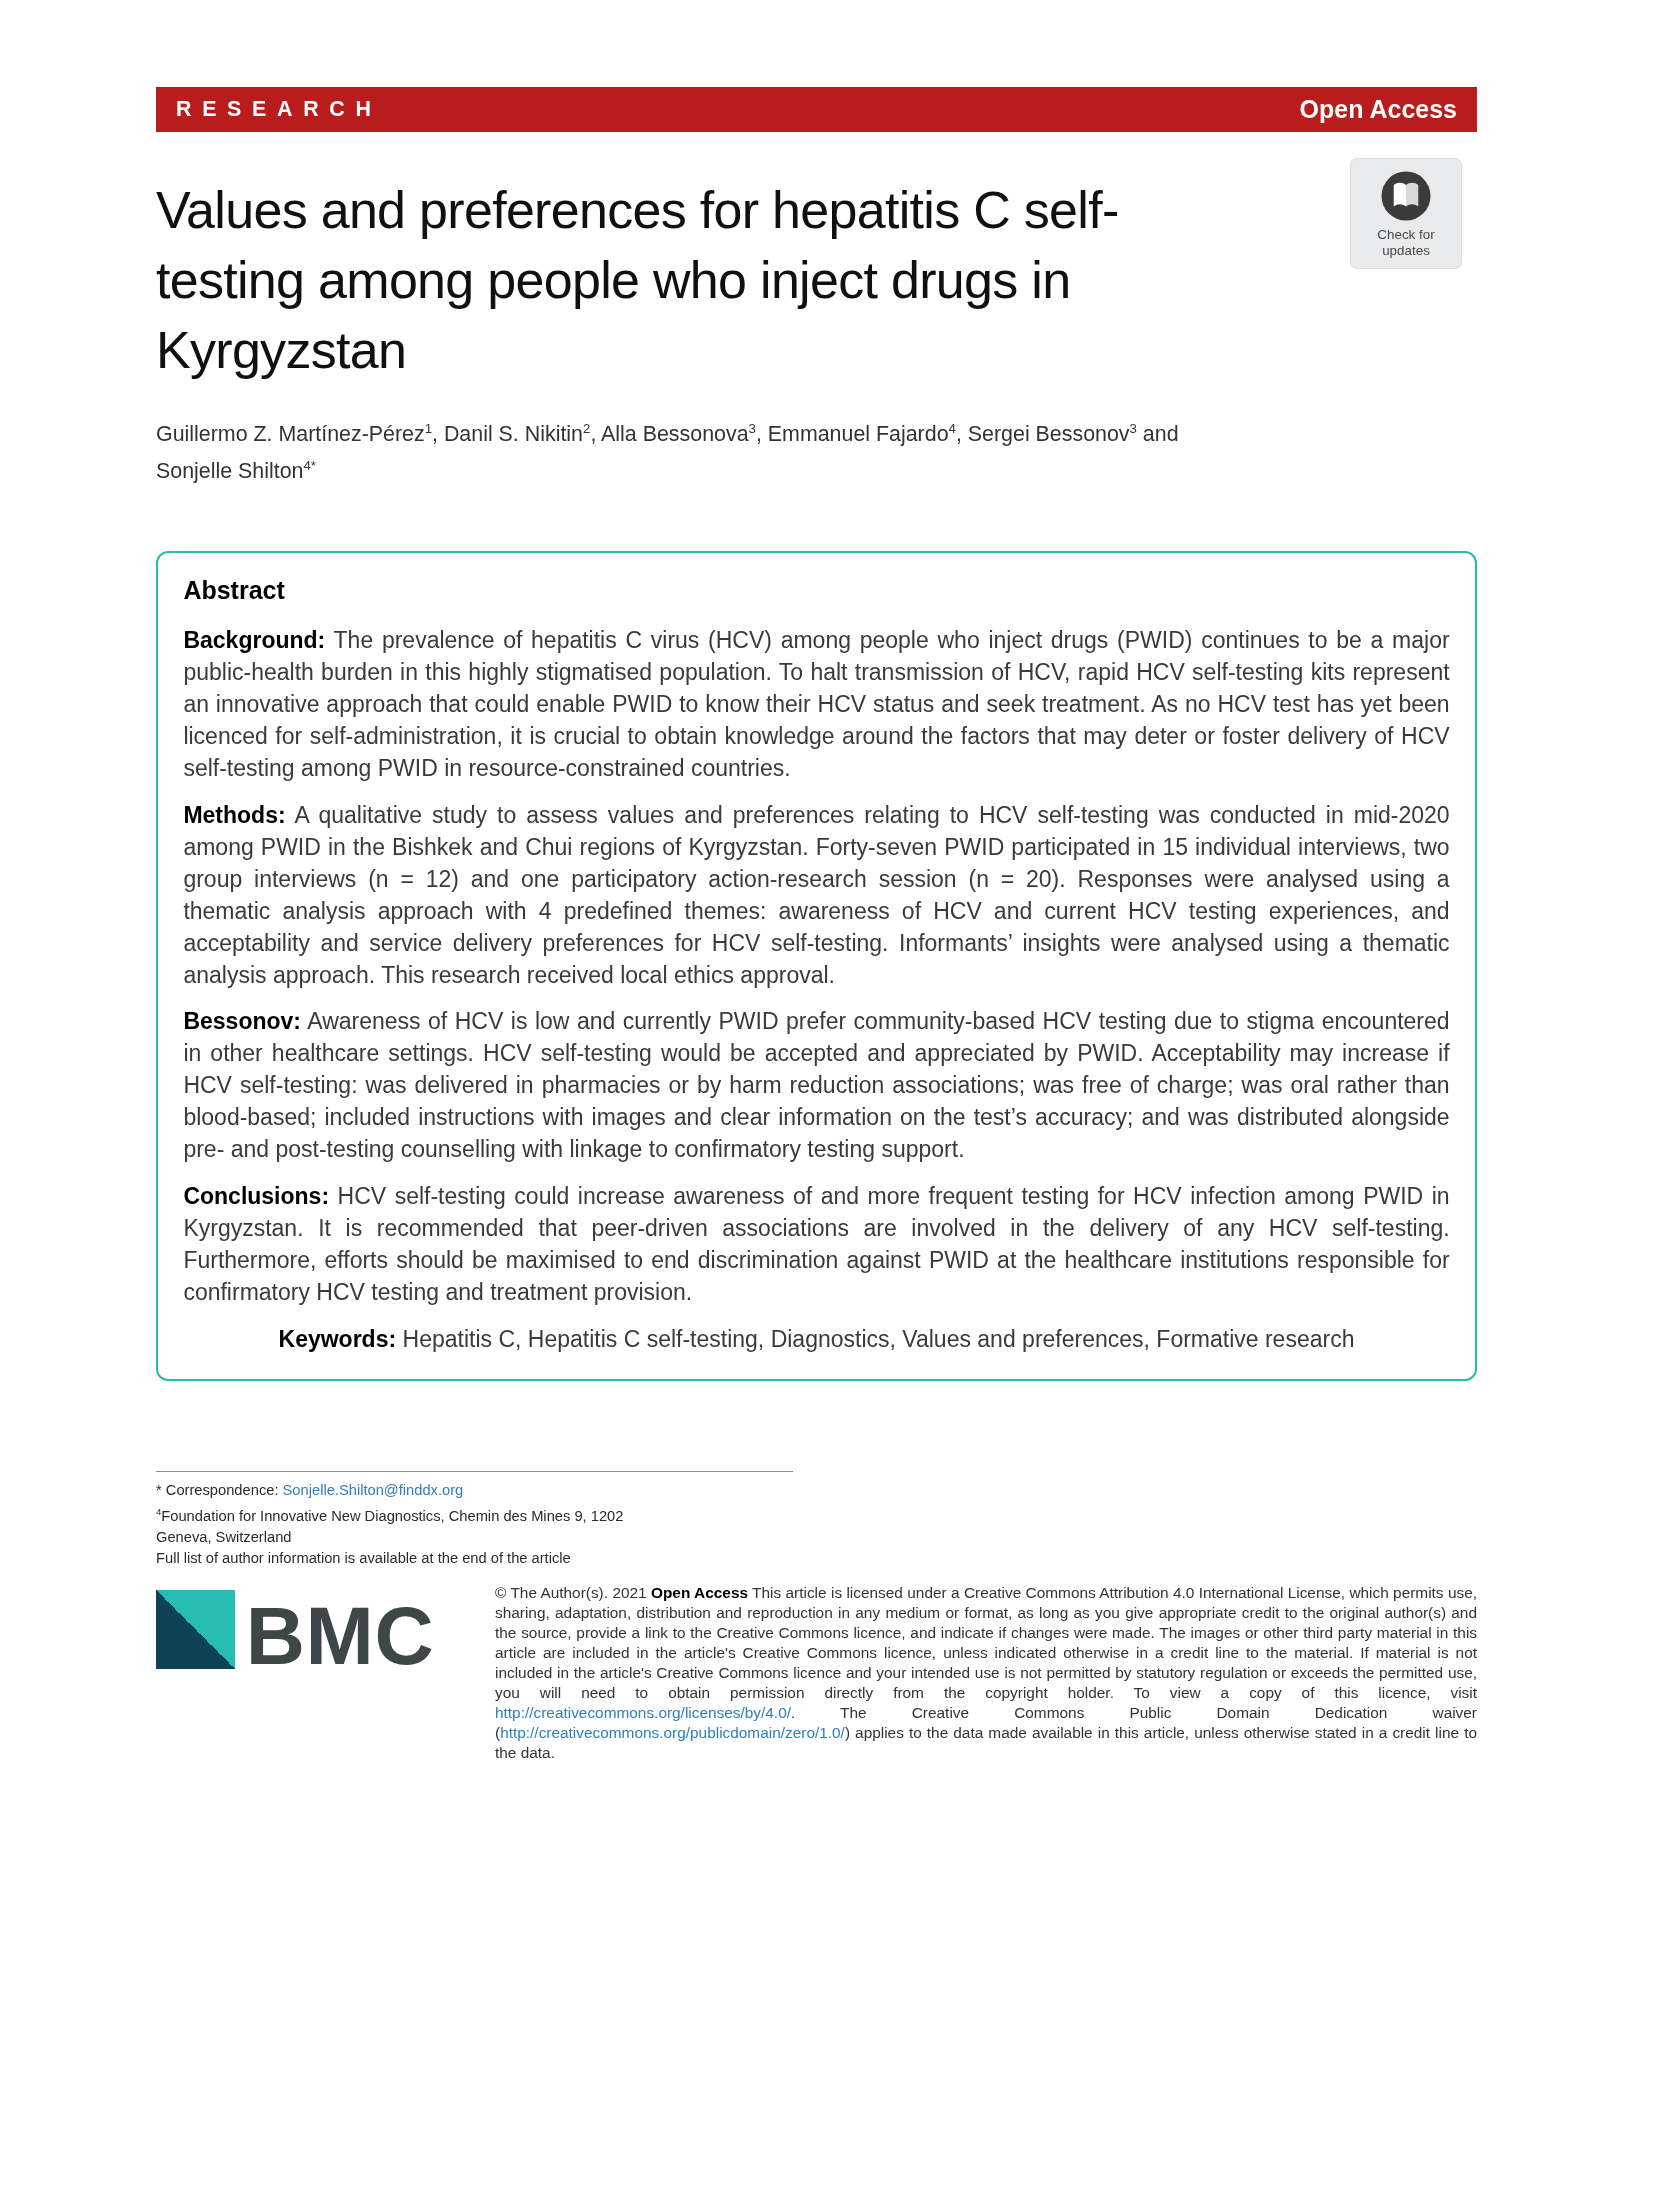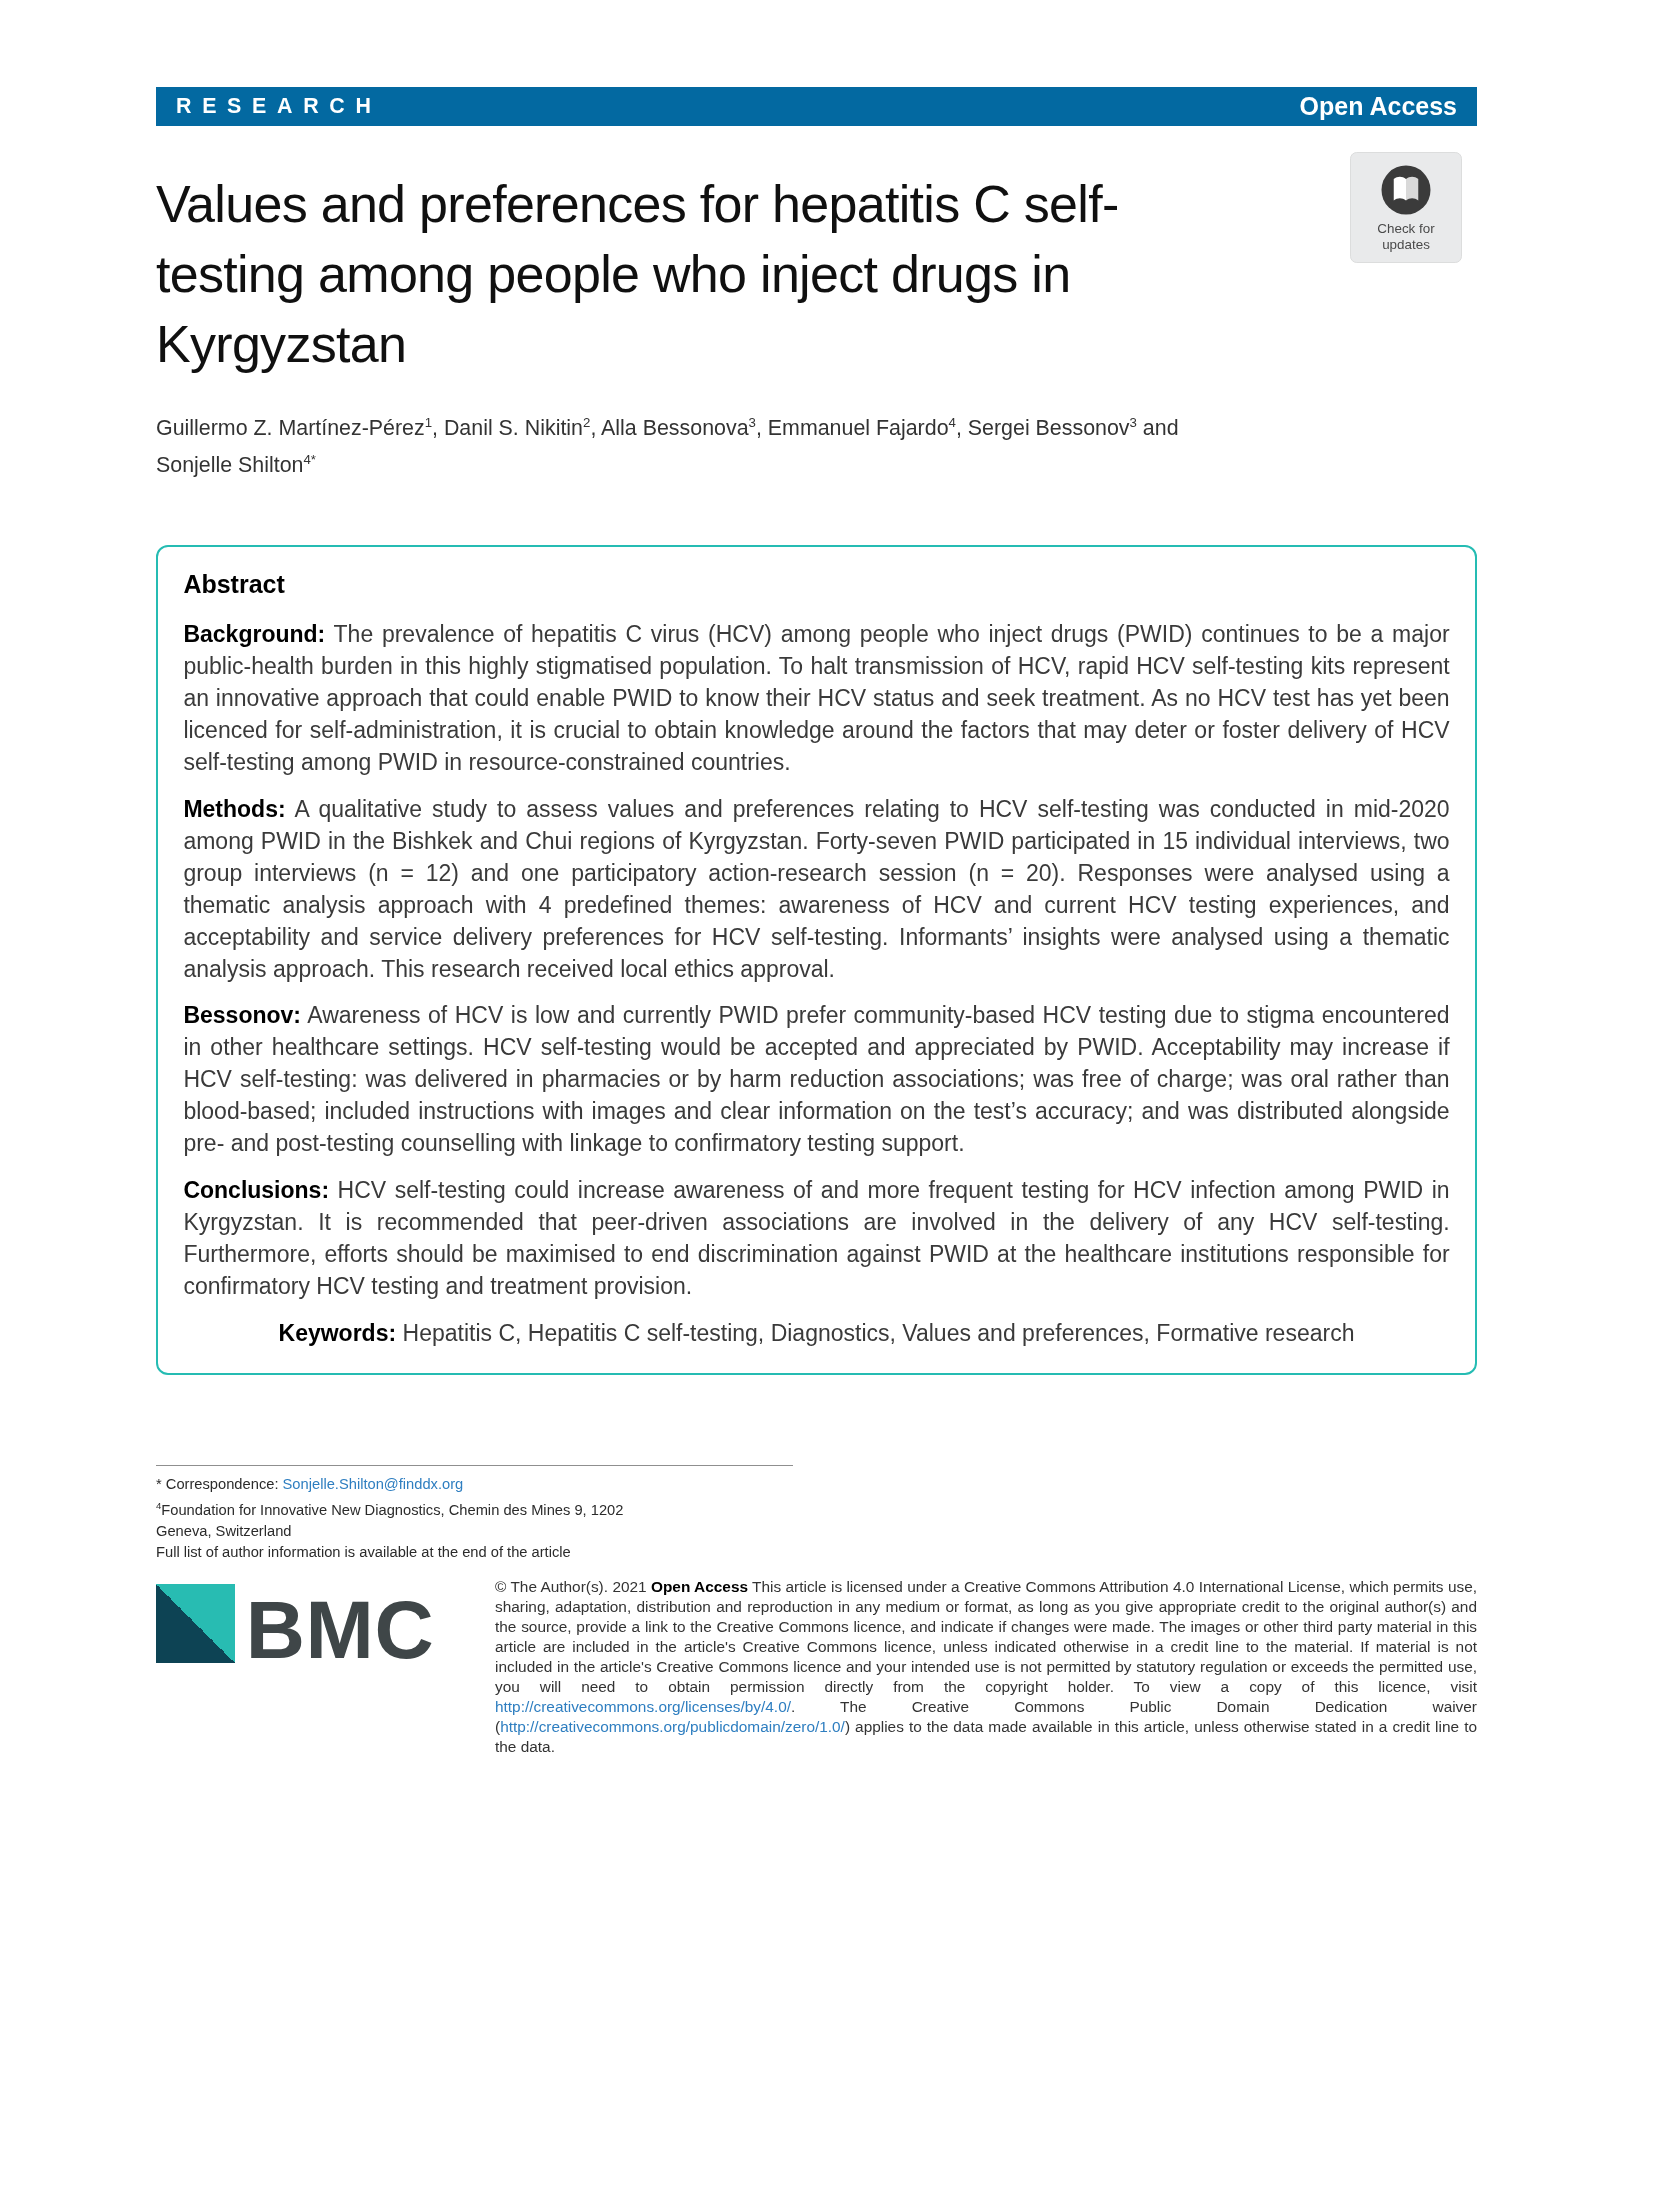--- a/index.html
+++ b/index.html
@@ -14,21 +14,21 @@
   .page { width: 1660px; padding: 87px 183px 0 156px; }
 
   
   .header { display: flex; justify-content: space-between; align-items: flex-end; margin-bottom: 112px; }
   .header-left { font-size: 18px; line-height: 25px; color: #1a1a1a; }
   .citation-italic { font-style: italic; }
   .citation-detail { display: inline-block; margin-left: 41px; font-style: normal; }
   .journal-name { font-size: 30px; color: #1f1f1f; letter-spacing: -0.3px; padding-bottom: 1.3px; }
 
   
-  .banner { height: 39px; background: #0369a1; display: flex; align-items: center; justify-content: space-between; padding: 8px 20px; }
+  .banner { height: 45px; background: #b91c1c; display: flex; align-items: center; justify-content: space-between; padding: 8px 20px; }
   .banner-left { color: #fff; font-weight: bold; font-size: 21.4px; letter-spacing: 10.7px; }
   .banner-right { color: #fff; font-weight: bold; font-size: 25px; }
 
   
   .title-row { position: relative; margin-top: 43px; padding-right: 214px; }
   .title { font-size: 52px; line-height: 70px; color: #101010; font-weight: 400; letter-spacing: -0.7px; }
   .crossmark { position: absolute; top: -17.4px; right: 15px; width: 112px; height: 111px; background: #e9eaeb; border: 0.7px solid #dcdddd; border-radius: 6.7px; text-align: center; padding-top: 9.4px; cursor: pointer; }
   .crossmark-circle { width: 56px; height: 56px; margin: 0 auto; }
   .crossmark-text { font-size: 13.4px; line-height: 16px; color: #4a4a4a; margin-top: 2.7px; }
 

